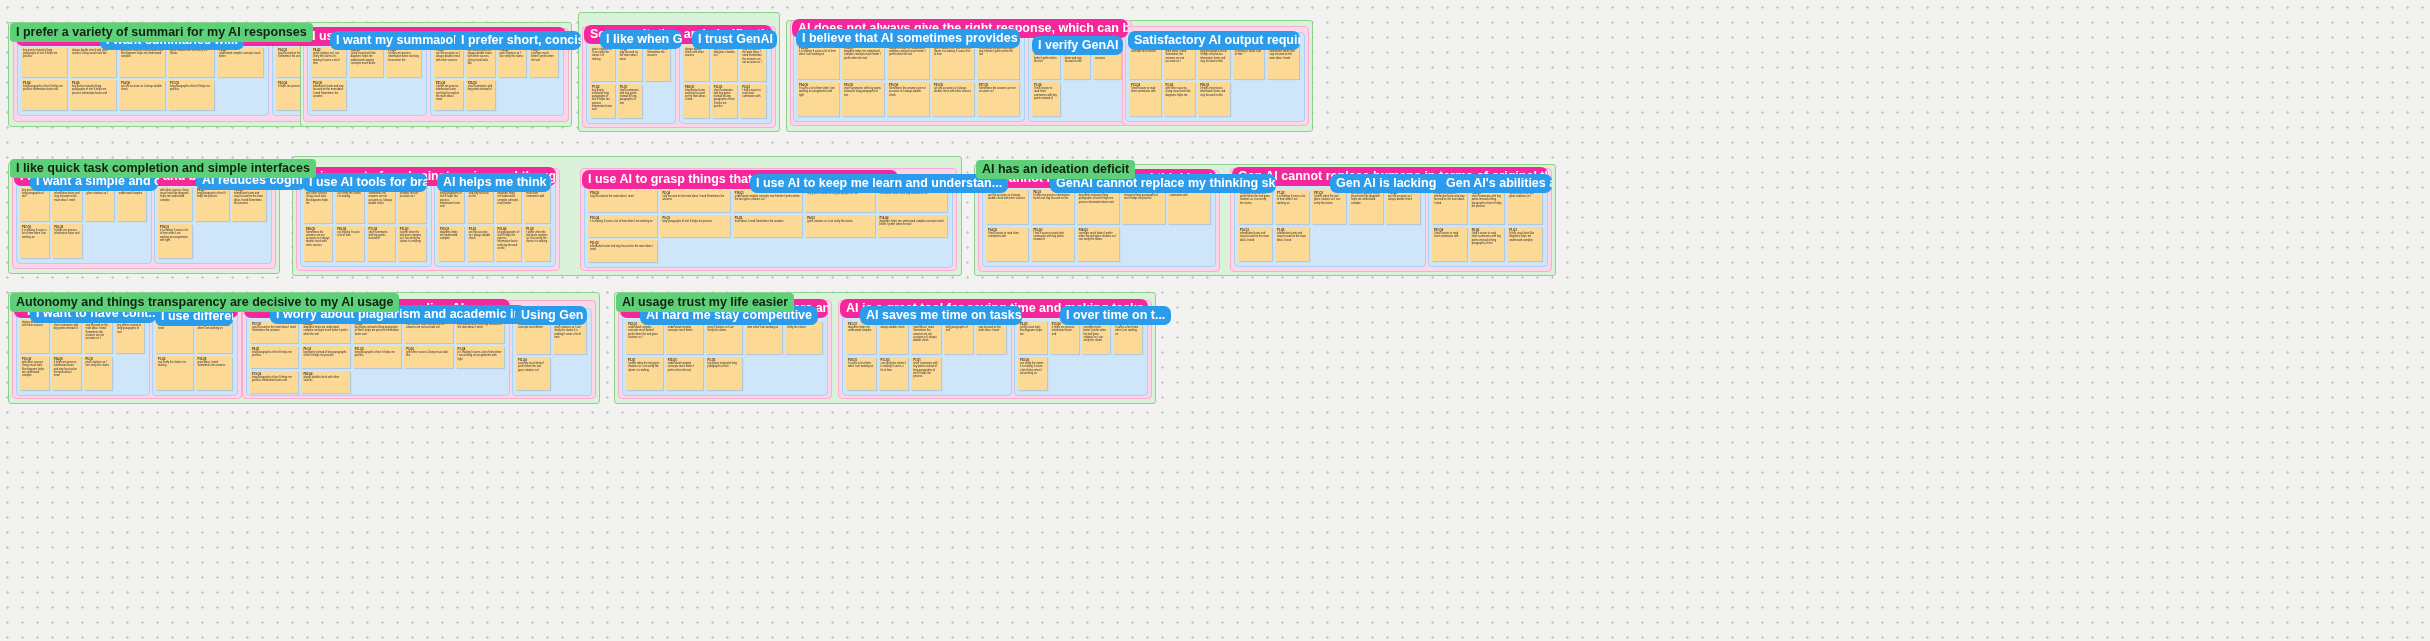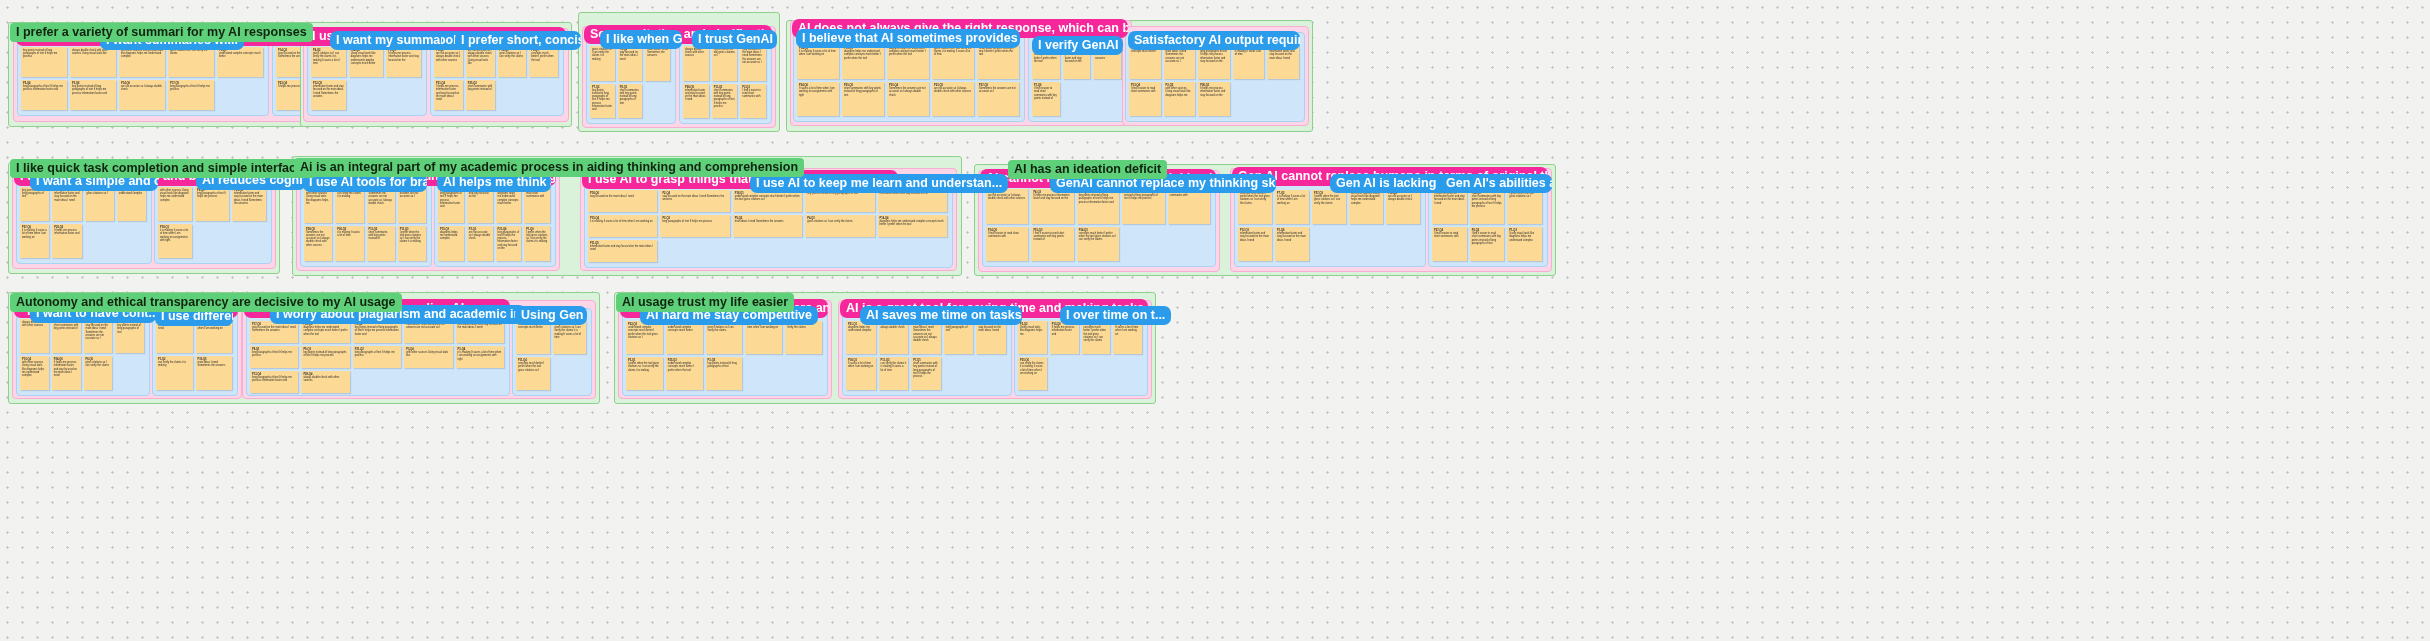--- a/index.html
+++ b/index.html
@@ -236,21 +236,20 @@
     <div class="note" style="left: 805.2px; top: 190px; width: 69.4px; height: 22px;"><b></b><span>key points instead of long paragraphs of text</span></div>
     <div class="note" style="left: 877.6px; top: 190px; width: 69.4px; height: 22px;"><b></b><span>information faster and stay focused on the</span></div>
     <div class="note" style="left: 588px; top: 215px; width: 69.4px; height: 22px;"><b>P15-Q4</b><span>it is making It saves a lot of time when I am working on</span></div>
     <div class="note" style="left: 660.4px; top: 215px; width: 69.4px; height: 22px;"><b>P3-Q3</b><span>long paragraphs of text It helps me process</span></div>
     <div class="note" style="left: 732.8px; top: 215px; width: 69.4px; height: 22px;"><b>P5-Q2</b><span>main ideas I need Sometimes the answers</span></div>
     <div class="note" style="left: 805.2px; top: 215px; width: 69.4px; height: 22px;"><b>P4-Q3</b><span>gives citations so I can verify the claims</span></div>
     <div class="note" style="left: 877.6px; top: 215px; width: 69.4px; height: 22px;"><b>P14-Q4</b><span>diagrams helps me understand complex concepts much better I prefer when the tool</span></div>
     <div class="note" style="left: 588px; top: 240px; width: 69.4px; height: 22px;"><b>P11-Q5</b><span>information faster and stay focused on the main ideas I need</span></div>
     <div class="lbl lbl-blue" style="left: 750px; top: 174px; max-width: 361px;">I use AI to keep me learn and understan...</div>
     <div class="lbl lbl-pink" style="left: 582px; top: 170px; max-width: 371px;">I use AI to grasp things that are hard to understand</div>
-    <div class="lbl lbl-green" style="left: 294px; top: 158px;">Ai is an integral part of my academic process in aiding thinking and comprehension</div>
     <div class="green" style="left: 974px; top: 164px; width: 580px; height: 110px;"></div>
     <div class="pink" style="left: 978px; top: 170px; width: 240px; height: 100px;"></div>
     <div class="blue" style="left: 982px; top: 176px; width: 232px; height: 89px;"></div>
     <div class="note" style="left: 986px; top: 189px; width: 42.4px; height: 34.5px;"><b>P8-Q4</b><span>are not accurate so I always double check with other sources</span></div>
     <div class="note" style="left: 1031.4px; top: 189px; width: 42.4px; height: 34.5px;"><b>P4-Q3</b><span>It helps me process information faster and stay focused on the</span></div>
     <div class="note" style="left: 1076.8px; top: 189px; width: 42.4px; height: 34.5px;"><b>P21-Q2</b><span>key points instead of long paragraphs of text It helps me process information faster and</span></div>
     <div class="note" style="left: 1122.2px; top: 189px; width: 42.4px; height: 34.5px;"><b></b><span>short summaries with key points instead of long paragraphs of text It helps me process</span></div>
     <div class="note" style="left: 1167.6px; top: 189px; width: 42.4px; height: 34.5px;"><b></b><span>I find it easier to read short summaries with</span></div>
     <div class="note" style="left: 986px; top: 226.5px; width: 42.4px; height: 34.5px;"><b>P14-Q5</b><span>I find it easier to read short summaries with</span></div>
     <div class="note" style="left: 1031.4px; top: 226.5px; width: 42.4px; height: 34.5px;"><b>P15-Q3</b><span>I find it easier to read short summaries with key points instead of</span></div>
@@ -269,21 +268,21 @@
     <div class="lbl lbl-blue" style="left: 1330px; top: 174px; max-width: 184px;">Gen AI is lacking creative thinking</div>
     <div class="blue" style="left: 1428px; top: 177px; width: 118px; height: 88px;"></div>
     <div class="note" style="left: 1432px; top: 190px; width: 34.6667px; height: 34px;"><b></b><span>It helps me process information faster and stay focused on the main ideas I need</span></div>
     <div class="note" style="left: 1469.67px; top: 190px; width: 34.6667px; height: 34px;"><b>P20-Q3</b><span>short summaries with key points instead of long paragraphs of text It helps me process</span></div>
     <div class="note" style="left: 1507.33px; top: 190px; width: 34.6667px; height: 34px;"><b></b><span>I prefer when the tool gives citations so I</span></div>
     <div class="note" style="left: 1432px; top: 227px; width: 34.6667px; height: 34px;"><b>P27-Q4</b><span>I find it easier to read short summaries with</span></div>
     <div class="note" style="left: 1469.67px; top: 227px; width: 34.6667px; height: 34px;"><b>P6-Q2</b><span>I find it easier to read short summaries with key points instead of long paragraphs of text</span></div>
     <div class="note" style="left: 1507.33px; top: 227px; width: 34.6667px; height: 34px;"><b>P1-Q2</b><span>Using visual tools like diagrams helps me understand complex</span></div>
     <div class="lbl lbl-blue" style="left: 1440px; top: 174px; max-width: 112px;">Gen AI's abilities are limi...</div>
     <div class="lbl lbl-pink" style="left: 1232px; top: 167px; max-width: 316px;">Gen AI cannot replace humans in terms of original thinking, ideating, an...</div>
-    <div class="lbl lbl-green" style="left: 1008px; top: 160px;">AI has an ideation deficit</div>
+    <div class="lbl lbl-green" style="left: 976px; top: 160px;">AI has an ideation deficit</div>
     <div class="green" style="left: 8px; top: 292px; width: 590px; height: 110px;"></div>
     <div class="pink" style="left: 12px; top: 300px; width: 228px; height: 97px;"></div>
     <div class="blue" style="left: 16px; top: 306px; width: 132px; height: 88px;"></div>
     <div class="note" style="left: 20px; top: 319px; width: 28.75px; height: 34px;"><b></b><span>always double check with other sources</span></div>
     <div class="note" style="left: 51.75px; top: 319px; width: 28.75px; height: 34px;"><b></b><span>I find it easier to read short summaries with key points instead of</span></div>
     <div class="note" style="left: 83.5px; top: 319px; width: 28.75px; height: 34px;"><b>P22-Q5</b><span>stay focused on the main ideas I need Sometimes the answers are not accurate so I</span></div>
     <div class="note" style="left: 115.25px; top: 319px; width: 28.75px; height: 34px;"><b>P20-Q5</b><span>key points instead of long paragraphs of text</span></div>
     <div class="note" style="left: 20px; top: 356px; width: 28.75px; height: 34px;"><b>P10-Q4</b><span>with other sources Using visual tools like diagrams helps me understand complex</span></div>
     <div class="note" style="left: 51.75px; top: 356px; width: 28.75px; height: 34px;"><b>P24-Q6</b><span>It helps me process information faster and stay focused on the main ideas I need</span></div>
     <div class="note" style="left: 83.5px; top: 356px; width: 28.75px; height: 34px;"><b>P6-Q5</b><span>gives citations so I can verify the claims</span></div>
@@ -309,21 +308,21 @@
     <div class="note" style="left: 455.6px; top: 346px; width: 48.4px; height: 22px;"><b>P3-Q4</b><span>it is making It saves a lot of time when I am working on assignments with tight</span></div>
     <div class="note" style="left: 250px; top: 371px; width: 48.4px; height: 22px;"><b>P13-Q4</b><span>long paragraphs of text It helps me process information faster and</span></div>
     <div class="note" style="left: 301.4px; top: 371px; width: 48.4px; height: 22px;"><b>P28-Q4</b><span>always double check with other sources</span></div>
     <div class="lbl lbl-blue" style="left: 270px; top: 305px; max-width: 256px;">I worry about plagiarism and academic integrity</div>
     <div class="blue" style="left: 512px; top: 308px; width: 78px; height: 86px;"></div>
     <div class="note" style="left: 516px; top: 321px; width: 33.5px; height: 33px;"><b></b><span>understand complex concepts much better</span></div>
     <div class="note" style="left: 552.5px; top: 321px; width: 33.5px; height: 33px;"><b>P6-Q5</b><span>gives citations so I can verify the claims it is making It saves a lot of time</span></div>
     <div class="note" style="left: 516px; top: 357px; width: 33.5px; height: 33px;"><b>P11-Q4</b><span>concepts much better I prefer when the tool gives citations so I</span></div>
     <div class="lbl lbl-blue" style="left: 515px; top: 306px; max-width: 72px;">Using Gen A...</div>
     <div class="lbl lbl-pink" style="left: 244px; top: 299px; max-width: 348px;">I have ethical concerns regarding AI usage</div>
-    <div class="lbl lbl-green" style="left: 10px; top: 293px;">Autonomy and ethical transparency are decisive to my AI usage</div>
+    <div class="lbl lbl-green" style="left: 10px; top: 293px;">Autonomy and things transparency are decisive to my AI usage</div>
     <div class="green" style="left: 614px; top: 292px; width: 540px; height: 110px;"></div>
     <div class="pink" style="left: 618px; top: 300px; width: 212px; height: 97px;"></div>
     <div class="blue" style="left: 622px; top: 308px; width: 204px; height: 86px;"></div>
     <div class="note" style="left: 626px; top: 321px; width: 36.8px; height: 33px;"><b>P22-Q3</b><span>understand complex concepts much better I prefer when the tool gives citations so I</span></div>
     <div class="note" style="left: 665.8px; top: 321px; width: 36.8px; height: 33px;"><b>P30-Q1</b><span>understand complex concepts much better</span></div>
     <div class="note" style="left: 705.6px; top: 321px; width: 36.8px; height: 33px;"><b>P30-Q2</b><span>gives citations so I can verify the claims</span></div>
     <div class="note" style="left: 745.4px; top: 321px; width: 36.8px; height: 33px;"><b></b><span>it is making It saves a lot of time when I am working on</span></div>
     <div class="note" style="left: 785.2px; top: 321px; width: 36.8px; height: 33px;"><b></b><span>gives citations so I can verify the claims</span></div>
     <div class="note" style="left: 626px; top: 357px; width: 36.8px; height: 33px;"><b>P5-Q1</b><span>I prefer when the tool gives citations so I can verify the claims it is making</span></div>
     <div class="note" style="left: 665.8px; top: 357px; width: 36.8px; height: 33px;"><b>P25-Q3</b><span>understand complex concepts much better I prefer when the tool</span></div>

